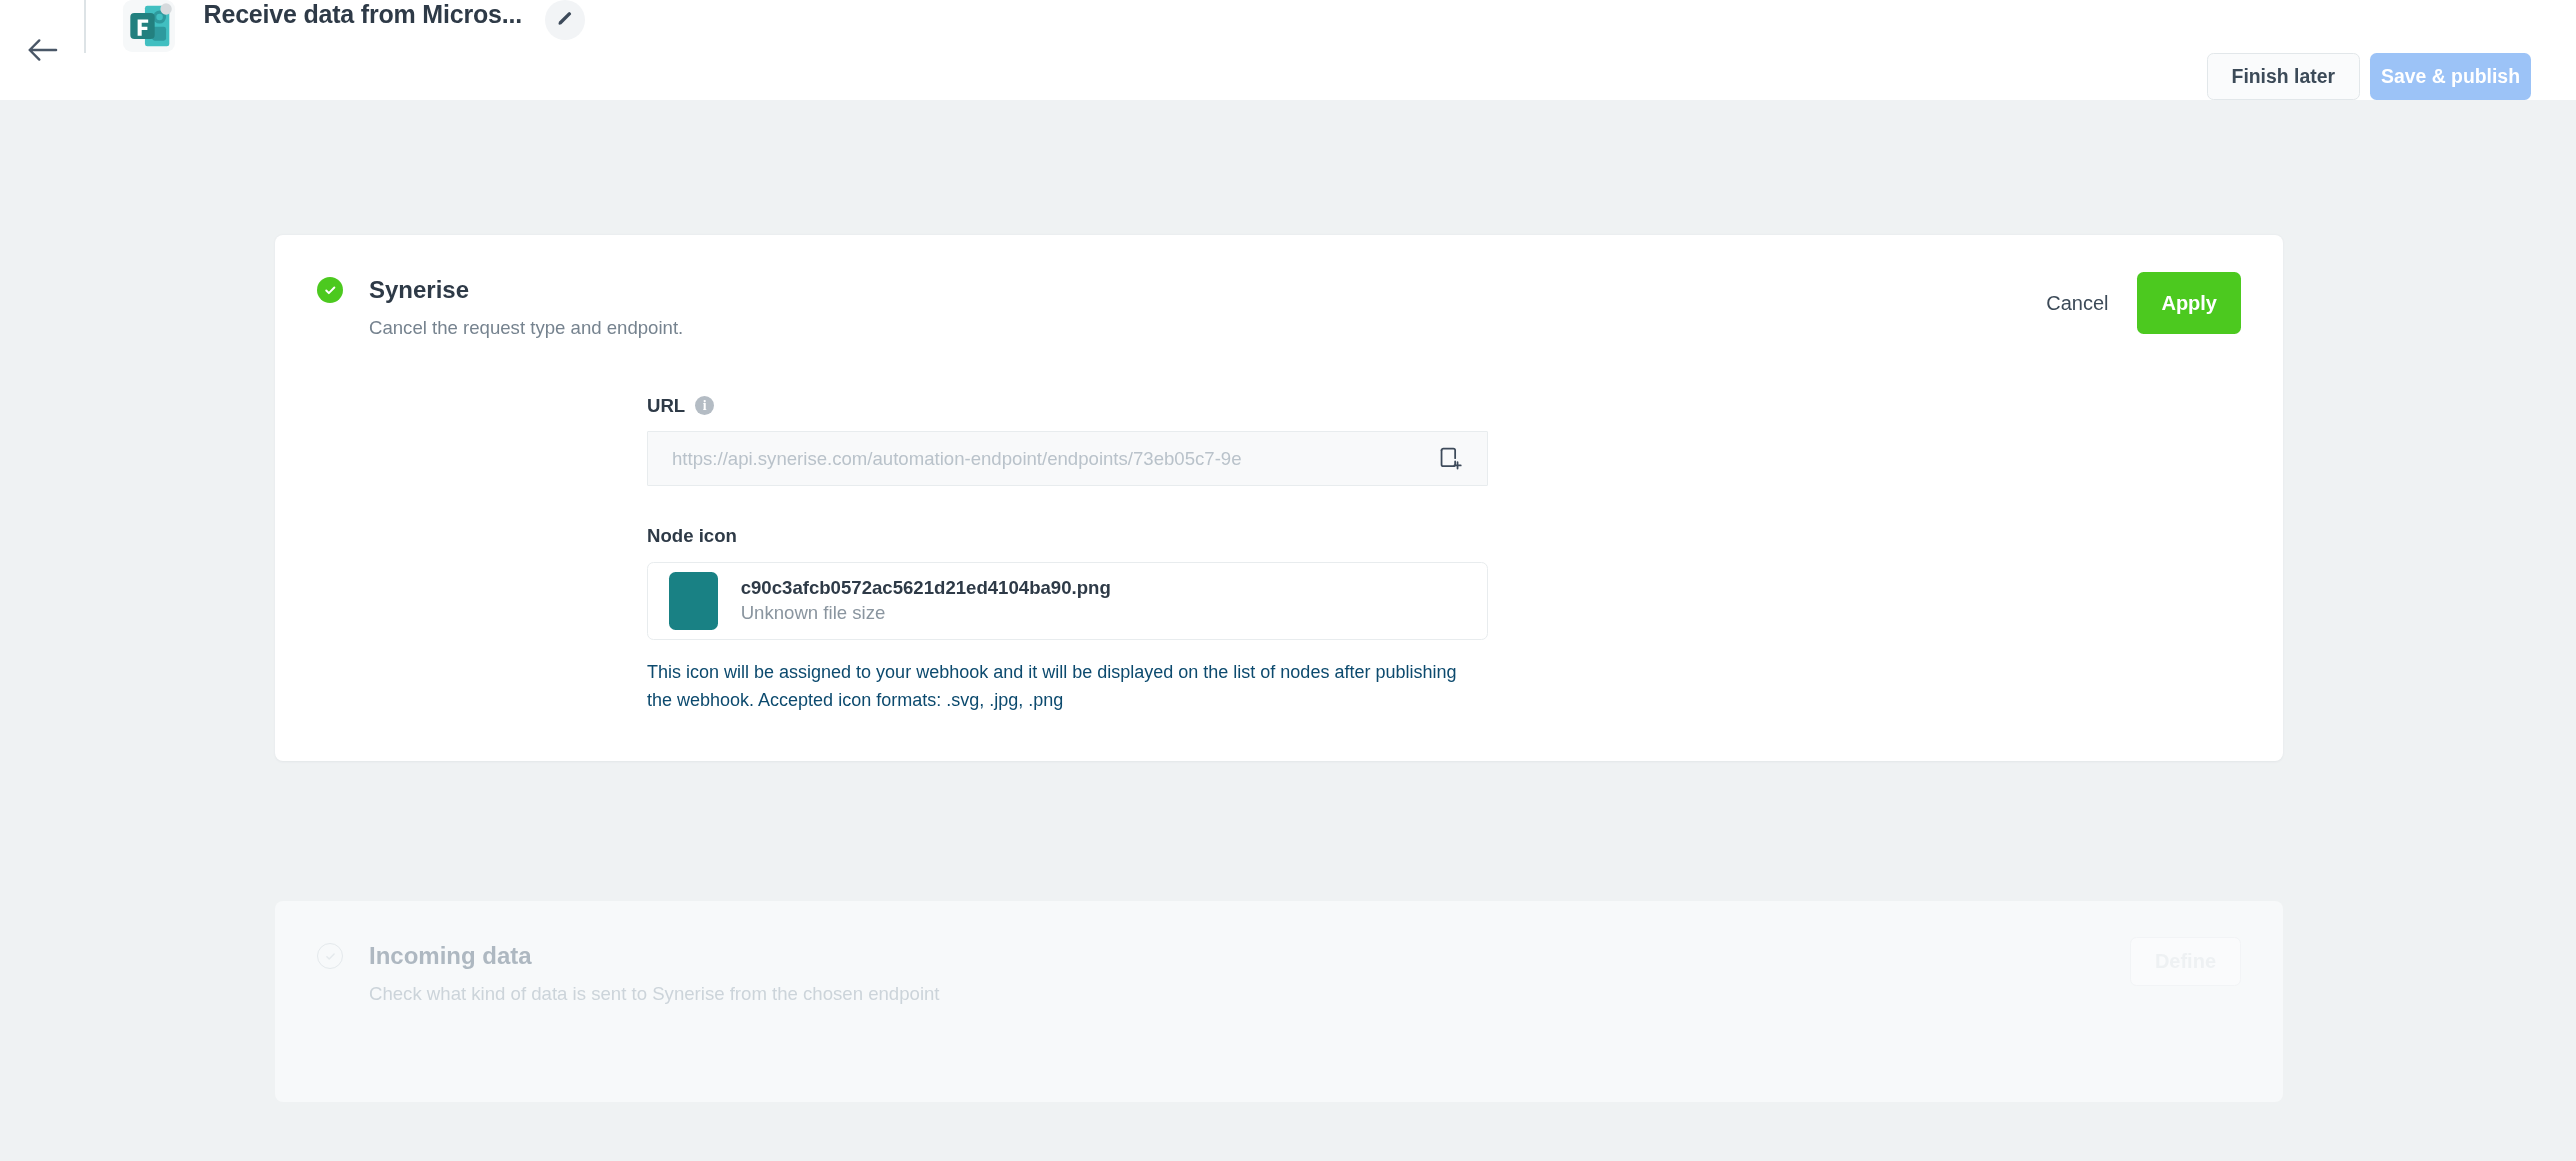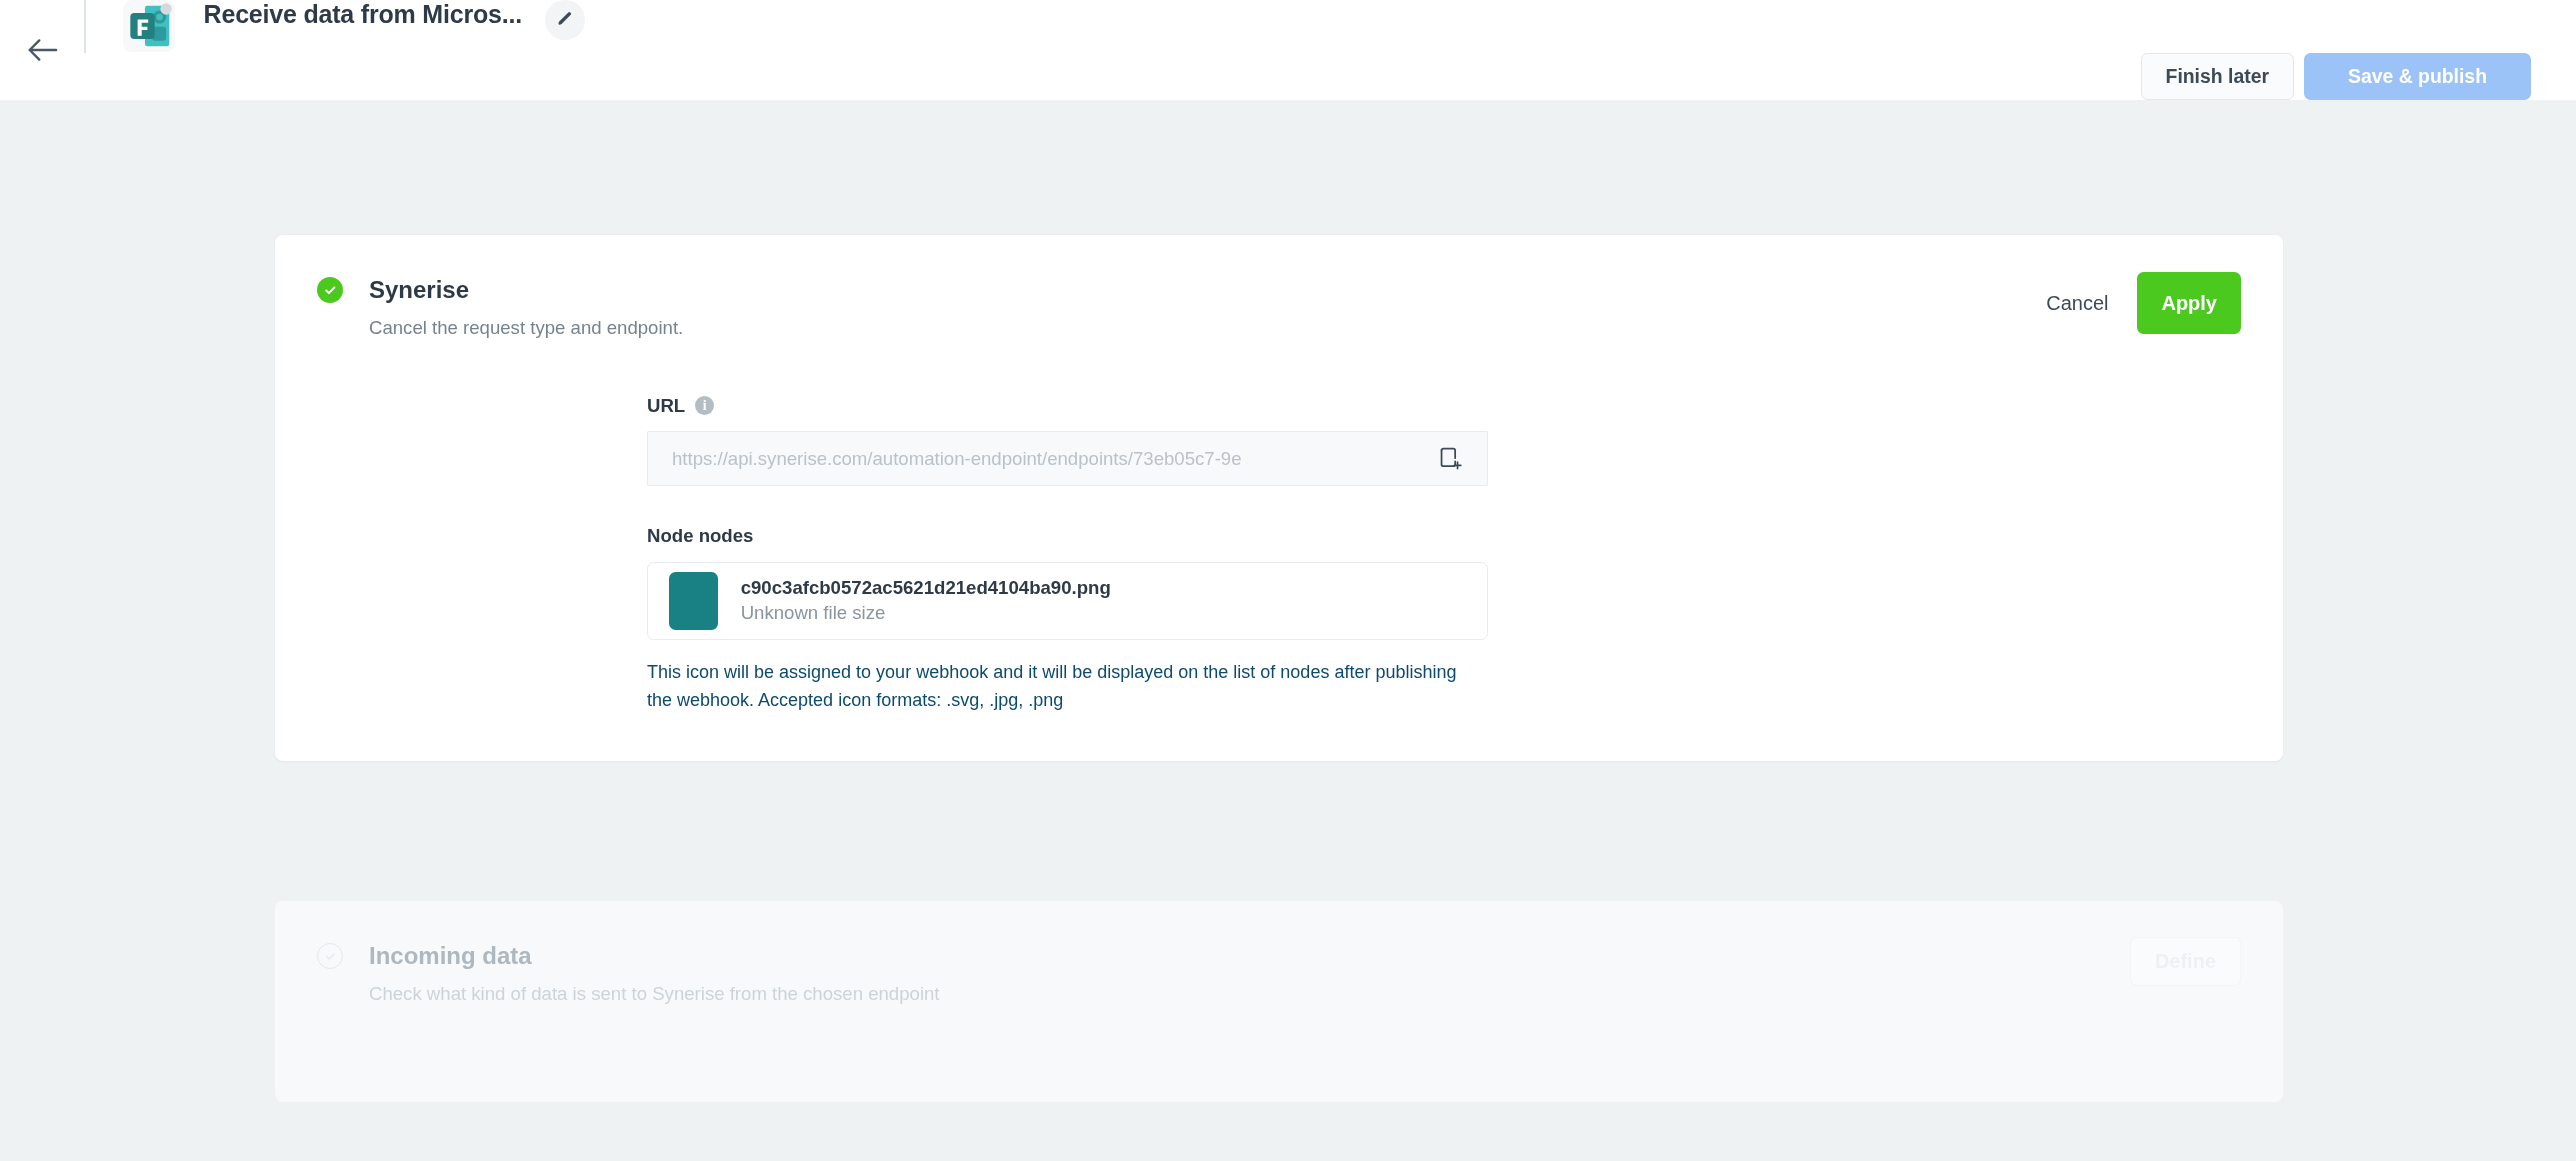--- a/index.html
+++ b/index.html
@@ -89,21 +89,21 @@
     color: #3c4a58;
     font-size: 19.4px;
     font-weight: bold;
     font-family: "Liberation Sans", sans-serif;
     cursor: pointer;
     display: flex;
     align-items: center;
   }
   .btn-save-publish {
     height: 47px;
-    padding: 0 44px;
+    padding: 0 11px;
     border: none;
     border-radius: 6.5px;
     background: #9cc3f7;
     color: #ffffff;
     font-size: 19.4px;
     font-weight: bold;
     font-family: "Liberation Sans", sans-serif;
     cursor: pointer;
     display: flex;
     align-items: center;
@@ -420,21 +420,21 @@
       <input class="url-input" type="text" value="" placeholder="https://api.synerise.com/automation-endpoint/endpoints/73eb05c7-9e" style="">
       <span class="copy-btn">
         <svg width="22.7" height="24" viewBox="0 0 28 30" fill="none">
           <path d="M3 4.2A2.2 2.2 0 0 1 5.2 2h12.6A2.2 2.2 0 0 1 20 4.2V14" stroke="#3d4a5a" stroke-width="2.2" stroke-linecap="round"></path>
           <path d="M20 18v3.8A2.2 2.2 0 0 1 17.8 24H5.2A2.2 2.2 0 0 1 3 21.8V4.2" stroke="#3d4a5a" stroke-width="2.2" stroke-linecap="round"></path>
           <path d="M23 19v8M19 23h8" stroke="#3d4a5a" stroke-width="2.2" stroke-linecap="round"></path>
         </svg>
       </span>
     </div>
 
-    <div class="node-icon-label">Node nodes</div>
+    <div class="node-icon-label">Node icon</div>
 
     <div class="file-box">
       <div class="file-thumb"></div>
       <div class="file-meta">
         <div class="file-name">c90c3afcb0572ac5621d21ed4104ba90.png</div>
         <div class="file-size">Unknown file size</div>
       </div>
     </div>
 
     <div class="helper-text">This icon will be assigned to your webhook and it will be displayed on the list of nodes after publishing the webhook. Accepted icon formats: .svg, .jpg, .png</div>

